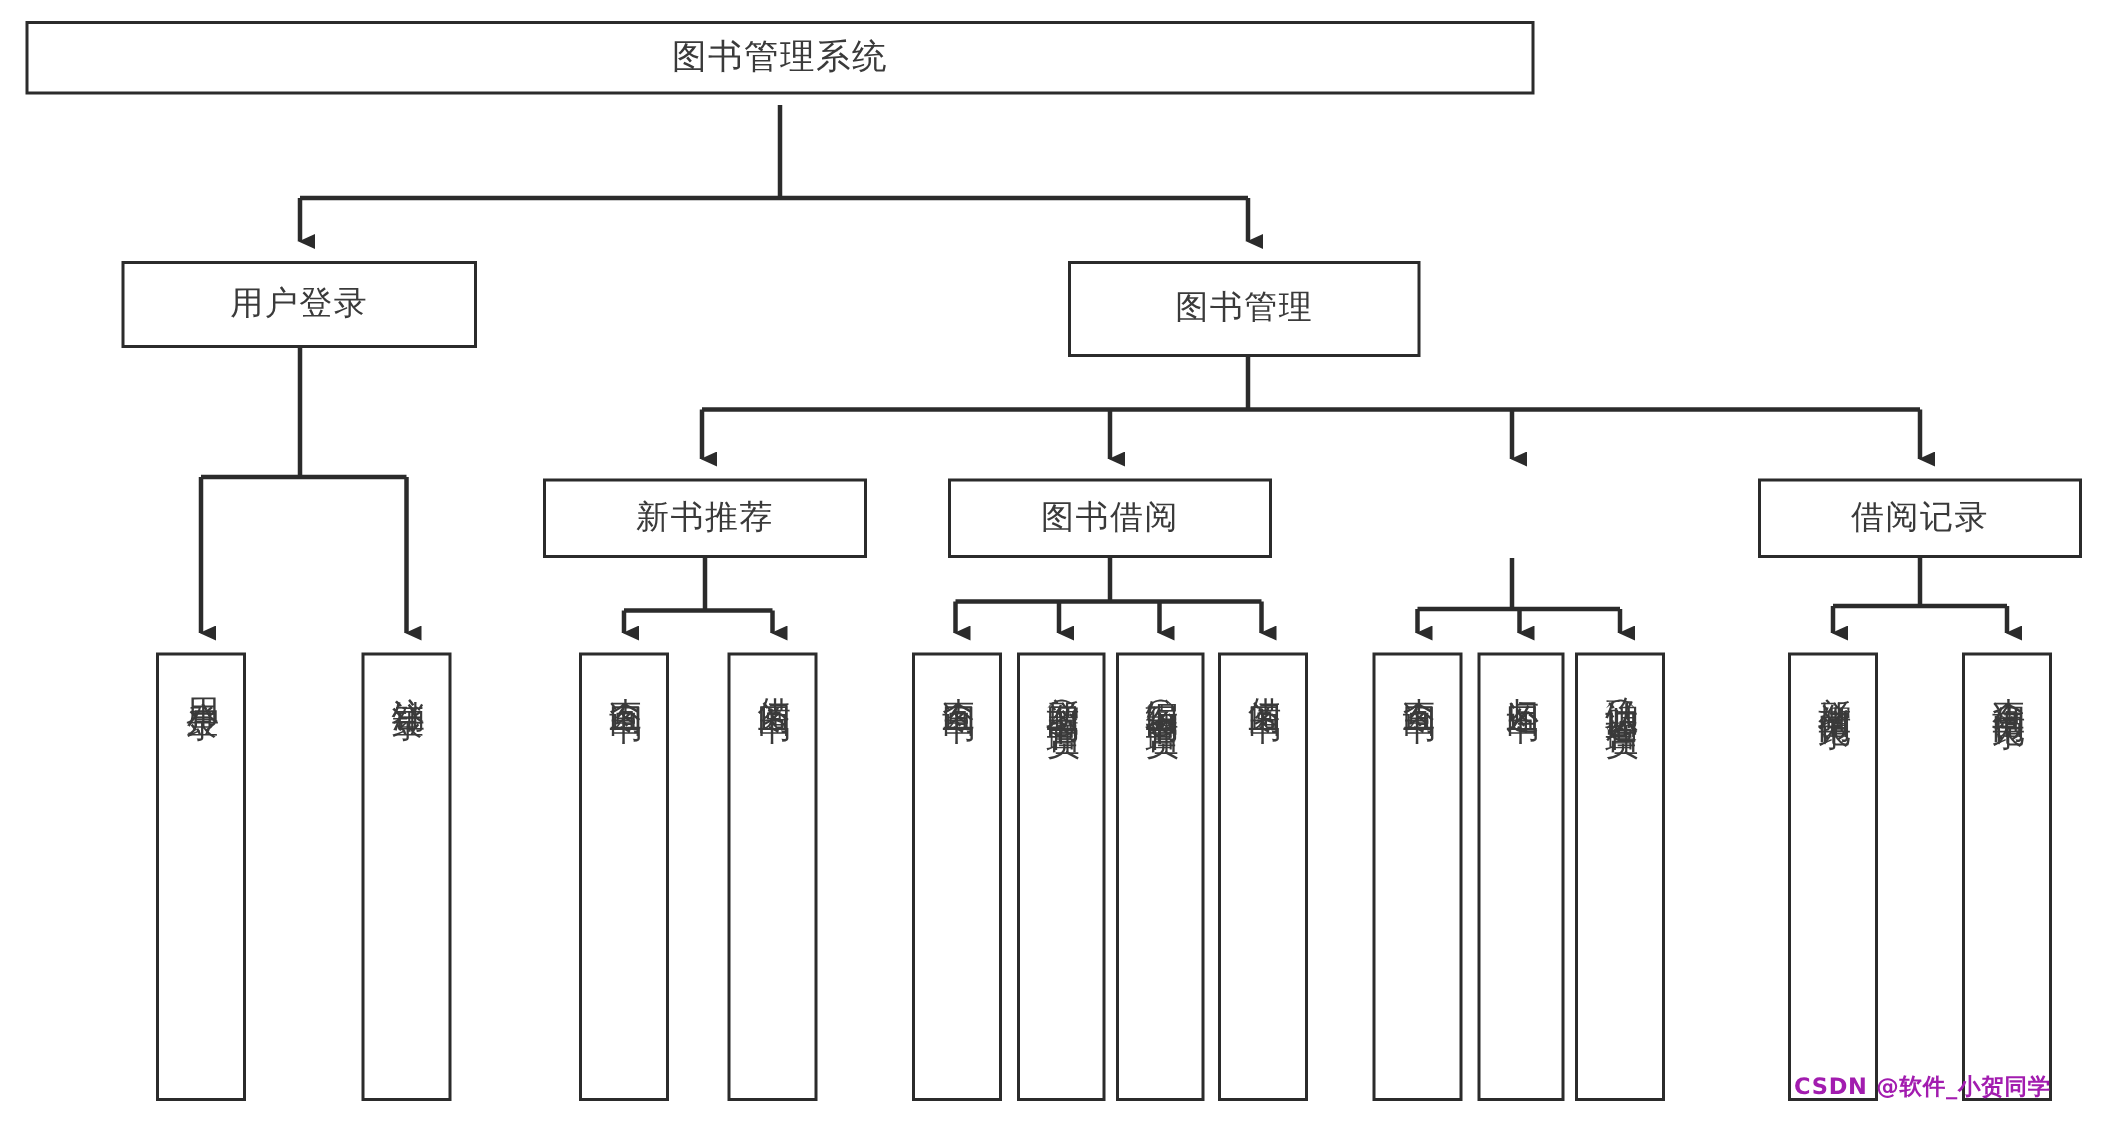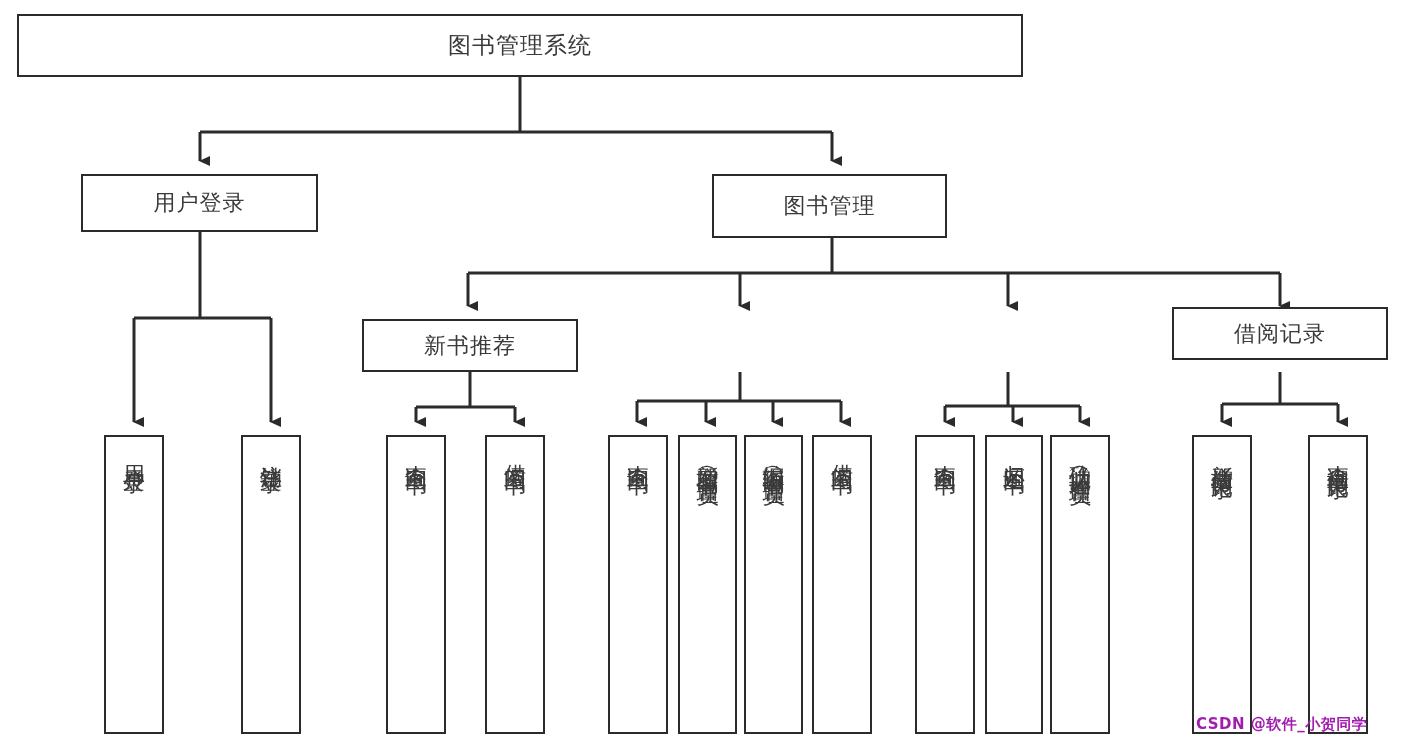--- a/index.html
+++ b/index.html
@@ -124,39 +124,42 @@
     </g>
 
     <g stroke="#2b2b2b" stroke-width="3" fill="none">
       <path d="M1280,372 L1280,404"></path>
       <path d="M1222,404 L1338,404"></path>
       <path d="M1222,404 L1222,422" marker-end="url(#arrowhead)"></path>
       <path d="M1338,404 L1338,422" marker-end="url(#arrowhead)"></path>
     </g>
   </svg>
 
-  <div class="node-box root" style="left:17px; top:14px; width:1006px; height:63px;align-items:center;">
+  <div class="node-box root" style="left:17px; top:14px; width:1006px; height:49px;align-items:center;">
     <span class="node-label">图书管理系统</span>
   </div>
 
   <div class="node-box" style="left:81px; top:174px; width:237px; height:58px;">
     <span class="node-label">用户登录</span>
   </div>
 
   <div class="node-box" style="left:712px; top:174px; width:235px; height:64px;">
     <span class="node-label">图书管理</span>
   </div>
 
   <div class="node-box" style="left:362px; top:319px; width:216px; height:53px;">
     <span class="node-label">新书推荐</span>
   </div>
 
-
-
-  <div class="node-box" style="left:1172px; top:307px; width:216px; height:53px;">
+  <div class="node-box" style="left:632px; top:319px; width:216px; height:53px;">
+    <span class="node-label">图书借阅</span>
+  </div>
+
+
+  <div class="node-box" style="left:1172px; top:319px; width:216px; height:53px;">
     <span class="node-label">借阅记录</span>
   </div>
 
   <div class="node-box vertical" style="left:104px; top:435px; width:60px; height:299px;">
     <span class="node-label">用户登录</span>
   </div>
 
   <div class="node-box vertical" style="left:241px; top:435px; width:60px; height:299px;">
     <span class="node-label">注销登录</span>
   </div>

